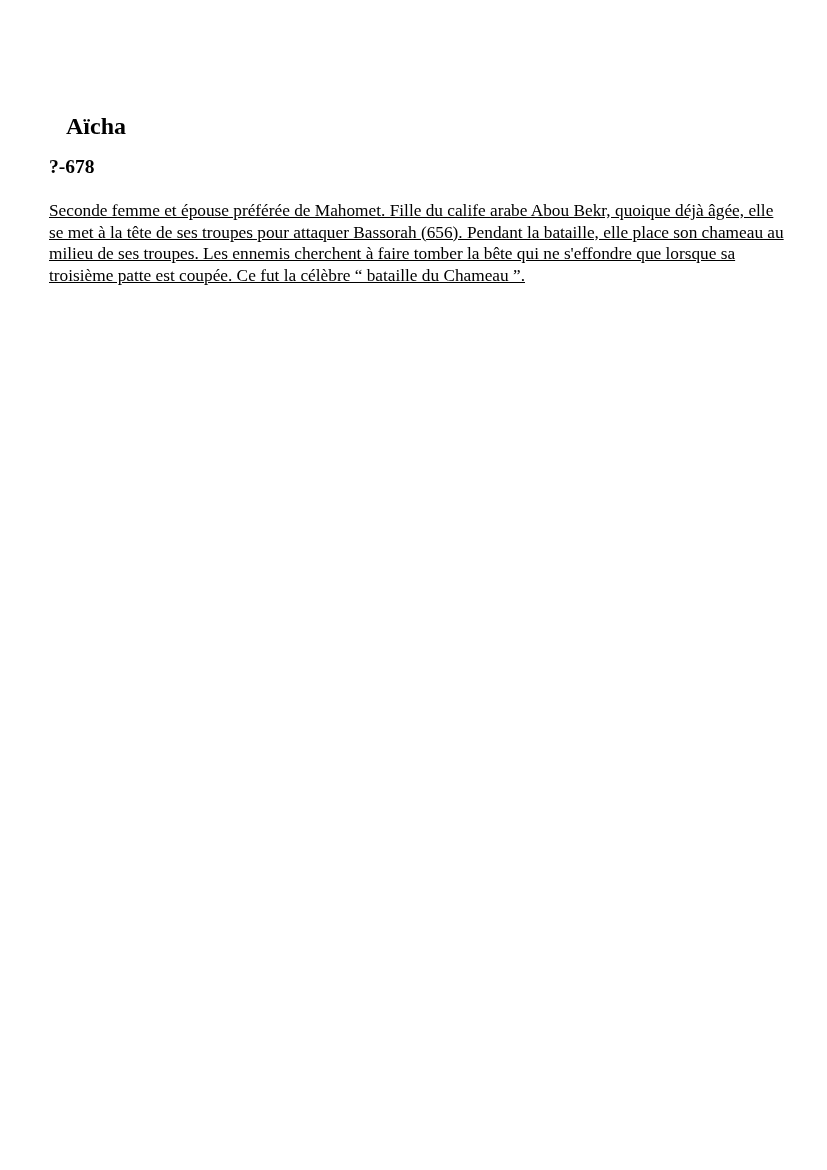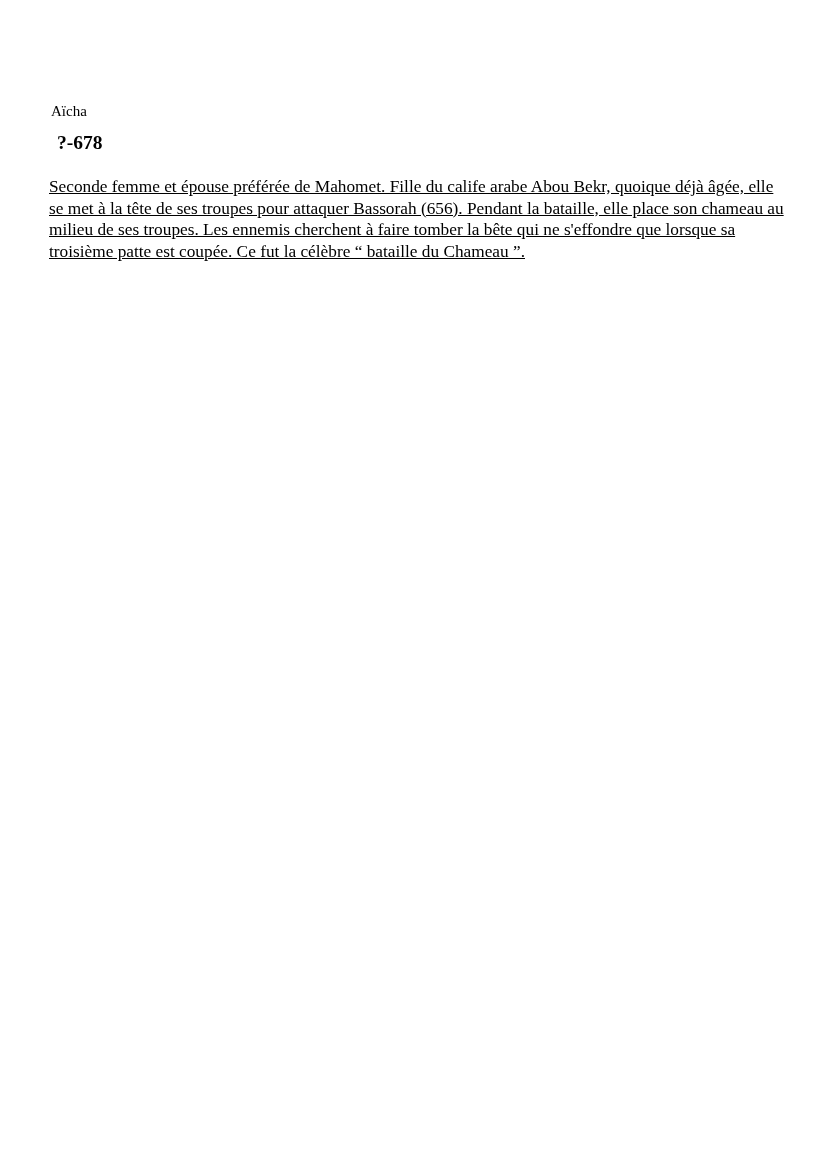--- a/index.html
+++ b/index.html
@@ -15,30 +15,30 @@
       font-family: "Liberation Serif", "DejaVu Serif", serif;
       color: #000000;
     }
     .page {
       position: absolute;
       left: 49px;
       top: 98px;
       width: 740px;
     }
     .title {
-      font-weight: normal;
-      font-size: 15px;
+      font-weight: bold;
+      font-size: 24px;
       line-height: 23px;
-      margin: 2px;
+      margin: 17px;
     }
     .dates {
       font-weight: bold;
       font-size: 19.5px;
       line-height: 23px;
-      margin: 8px;
+      margin: 0;
     }
     .body-text {
       margin: 22px 0 0 0;
       font-size: 17.3px;
       line-height: 21.5px;
       width: 735px;
       text-decoration: underline;
     }
   </style>
 </head>

